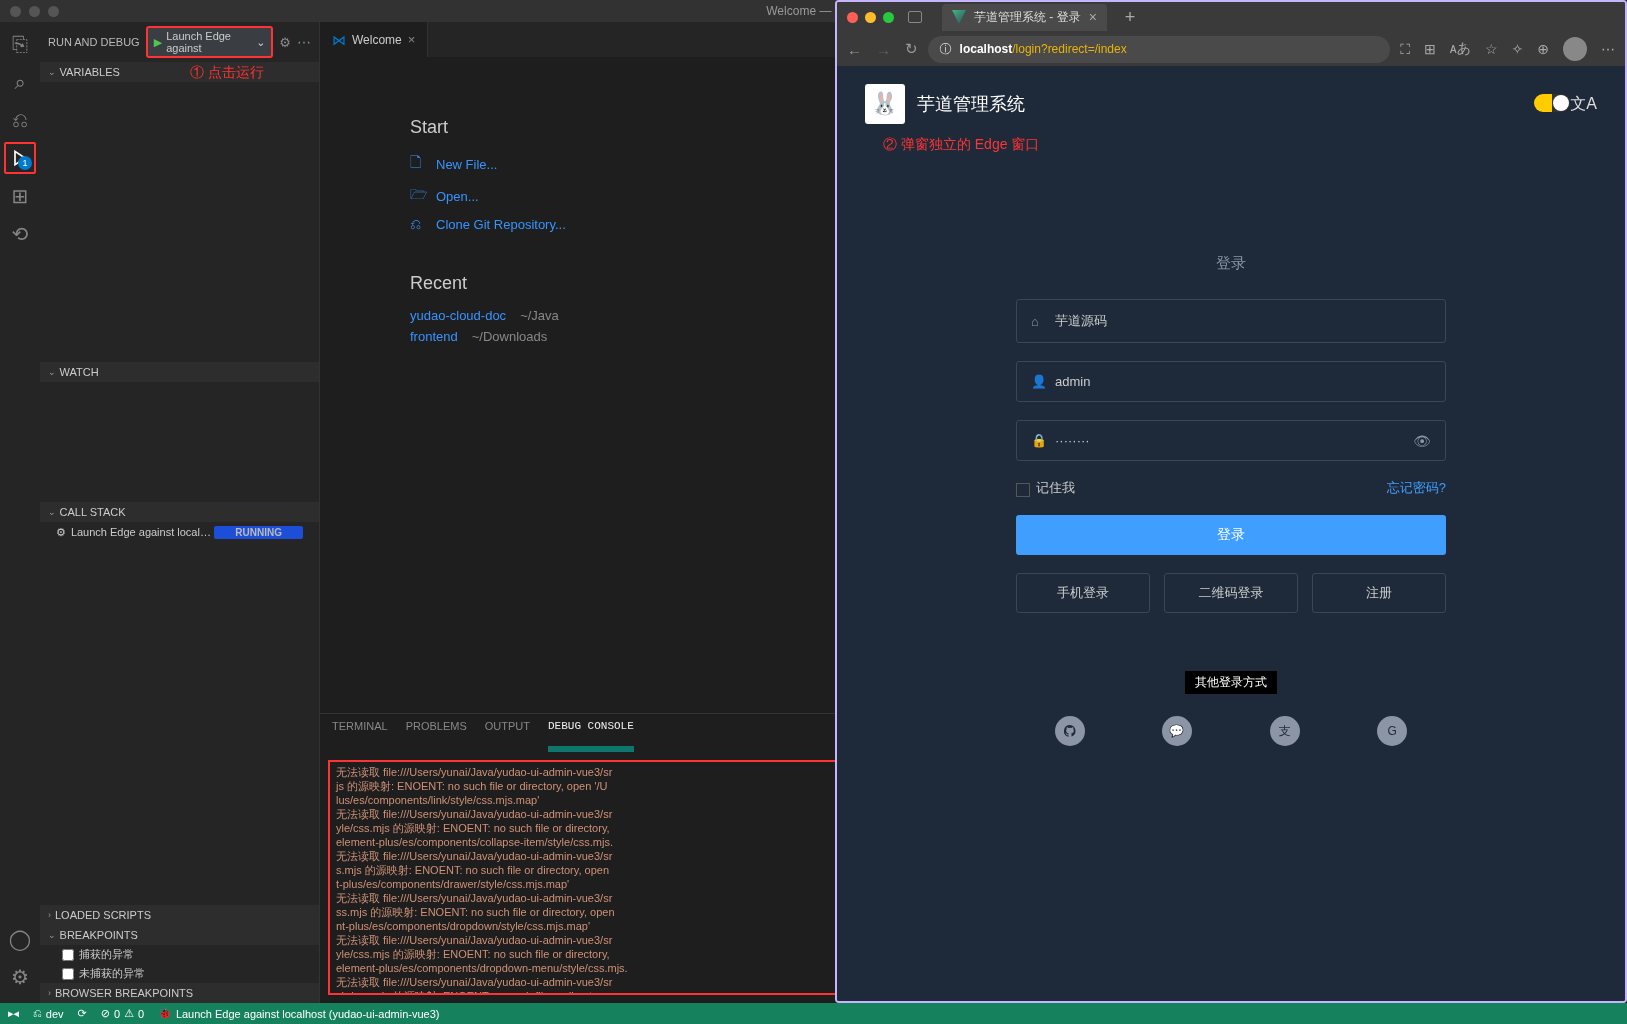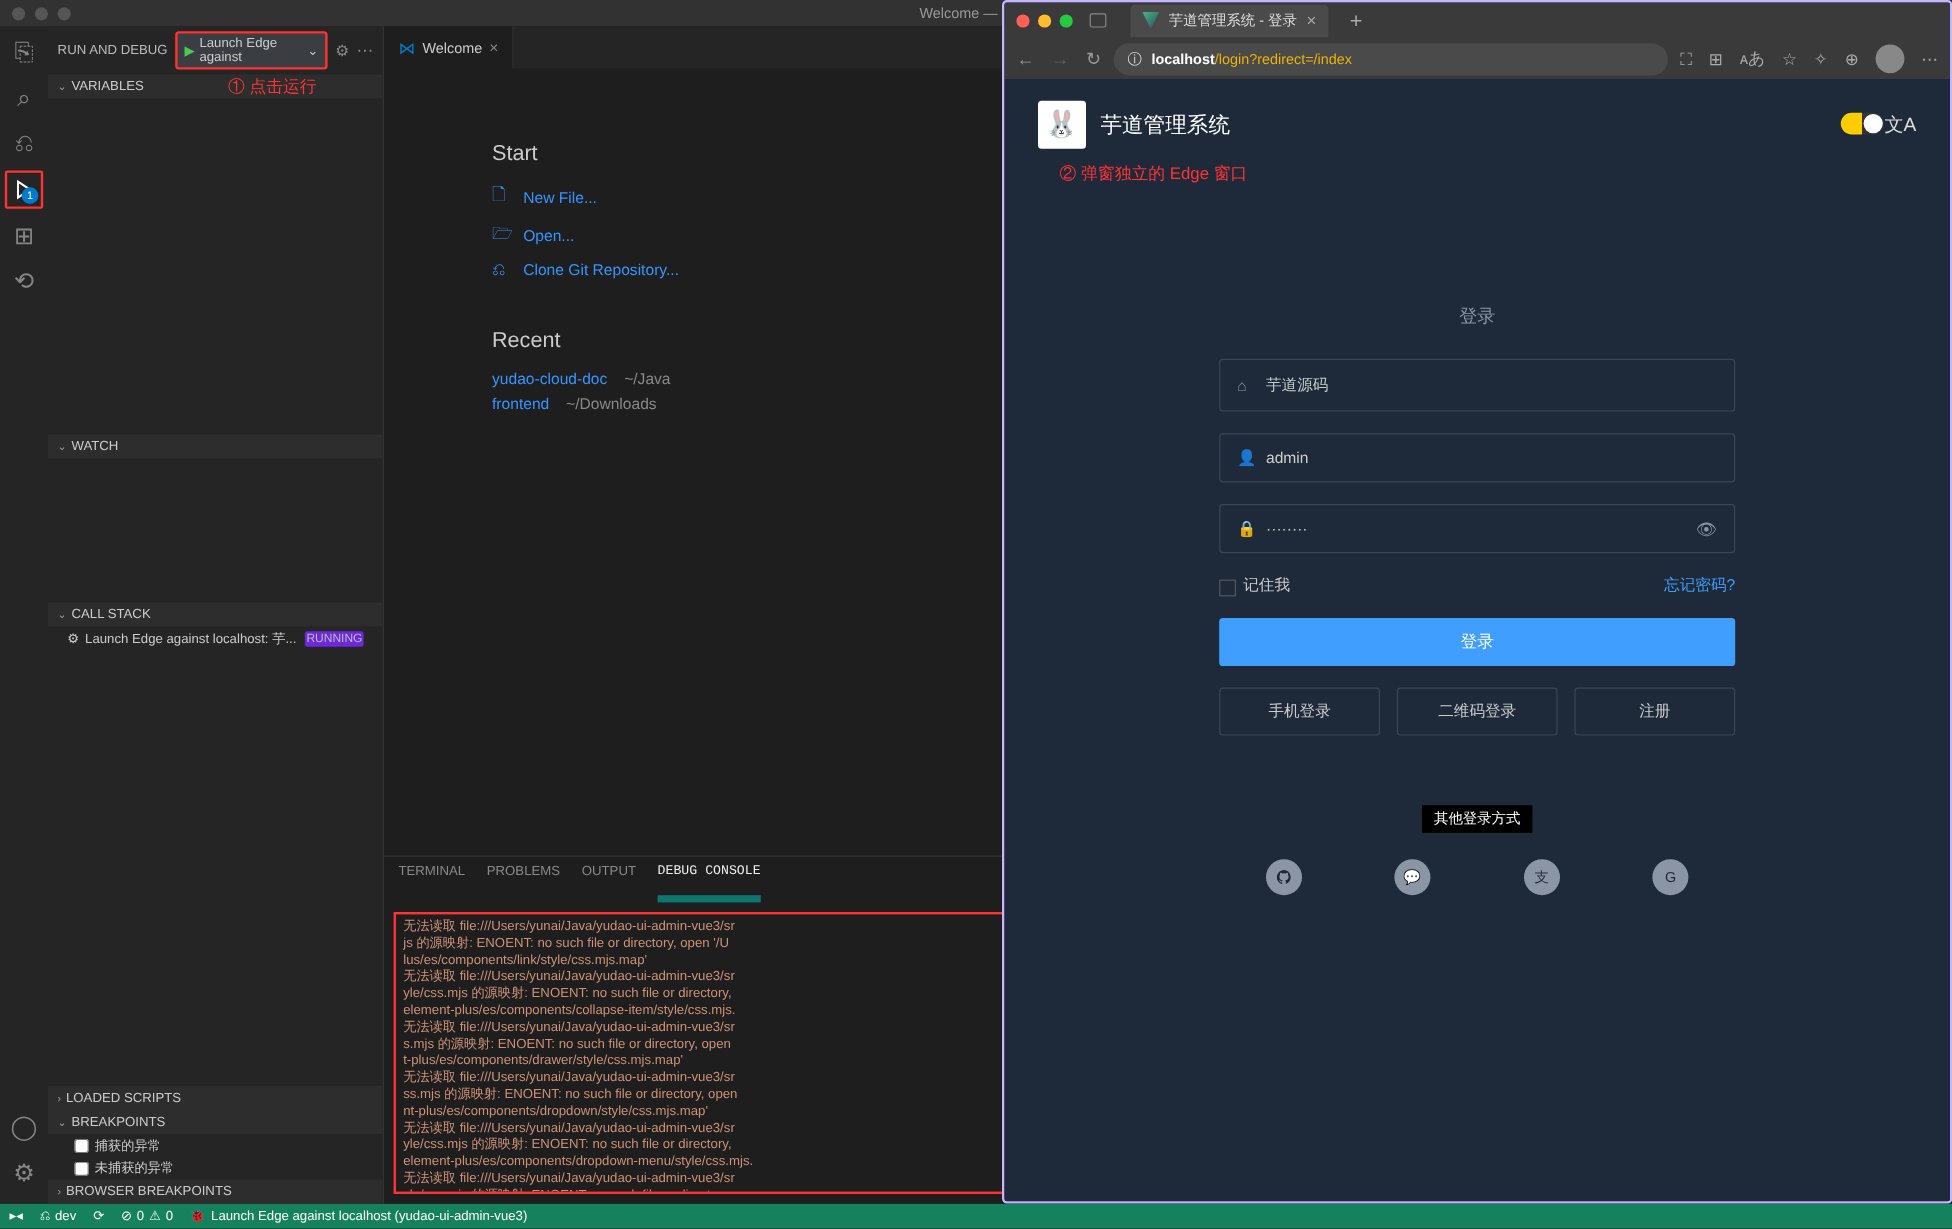--- a/index.html
+++ b/index.html
@@ -27,21 +27,21 @@
 .launch-box .play { color:#4ec94e; }
 .gear-small { color:#888; font-size:13px; }
 .dots-small { color:#888; font-size:14px; }
 
 .sb-section { font-size:11px; color:#ccc; padding:4px 8px; cursor:pointer; display:flex; align-items:center; gap:4px; }
 .sb-section .chev { font-size:9px; color:#999; }
 .sb-section.header { background:#2d2d2d; }
 .callstack-item { padding:3px 16px; display:flex; align-items:center; justify-content:space-between; font-size:11px; }
 .callstack-item .left { display:flex; align-items:center; gap:5px; overflow:hidden; }
 .callstack-item .left span:last-child { white-space:nowrap; overflow:hidden; text-overflow:ellipsis; }
-.running-tag { background:#6d28d9; padding:1px 1px; border-radius:2px; font-size:10px; color:#bbb; }
+.running-tag { background:#1d4ed8; padding:1px 21px; border-radius:2px; font-size:10px; color:#bbb;font-weight:bold; }
 .bp-item { padding:2px 22px; display:flex; align-items:center; gap:5px; font-size:11px; }
 .bp-item input { width:12px; height:12px; }
 
 .anno-text { color:#f33; font-size:14px; position:absolute; font-weight:400; }
 
 
 .editor { flex:1; background:#1e1e1e; display:flex; flex-direction:column; position:relative; }
 .tabrow { height:35px; background:#252526; display:flex; align-items:center; position:relative; }
 .tab { height:35px; background:#1e1e1e; display:flex; align-items:center; padding:0 12px; gap:6px; color:#ccc; font-size:12px; border-right:1px solid #333; }
 .tab .vs-icon { color:#007acc; font-size:14px; }

